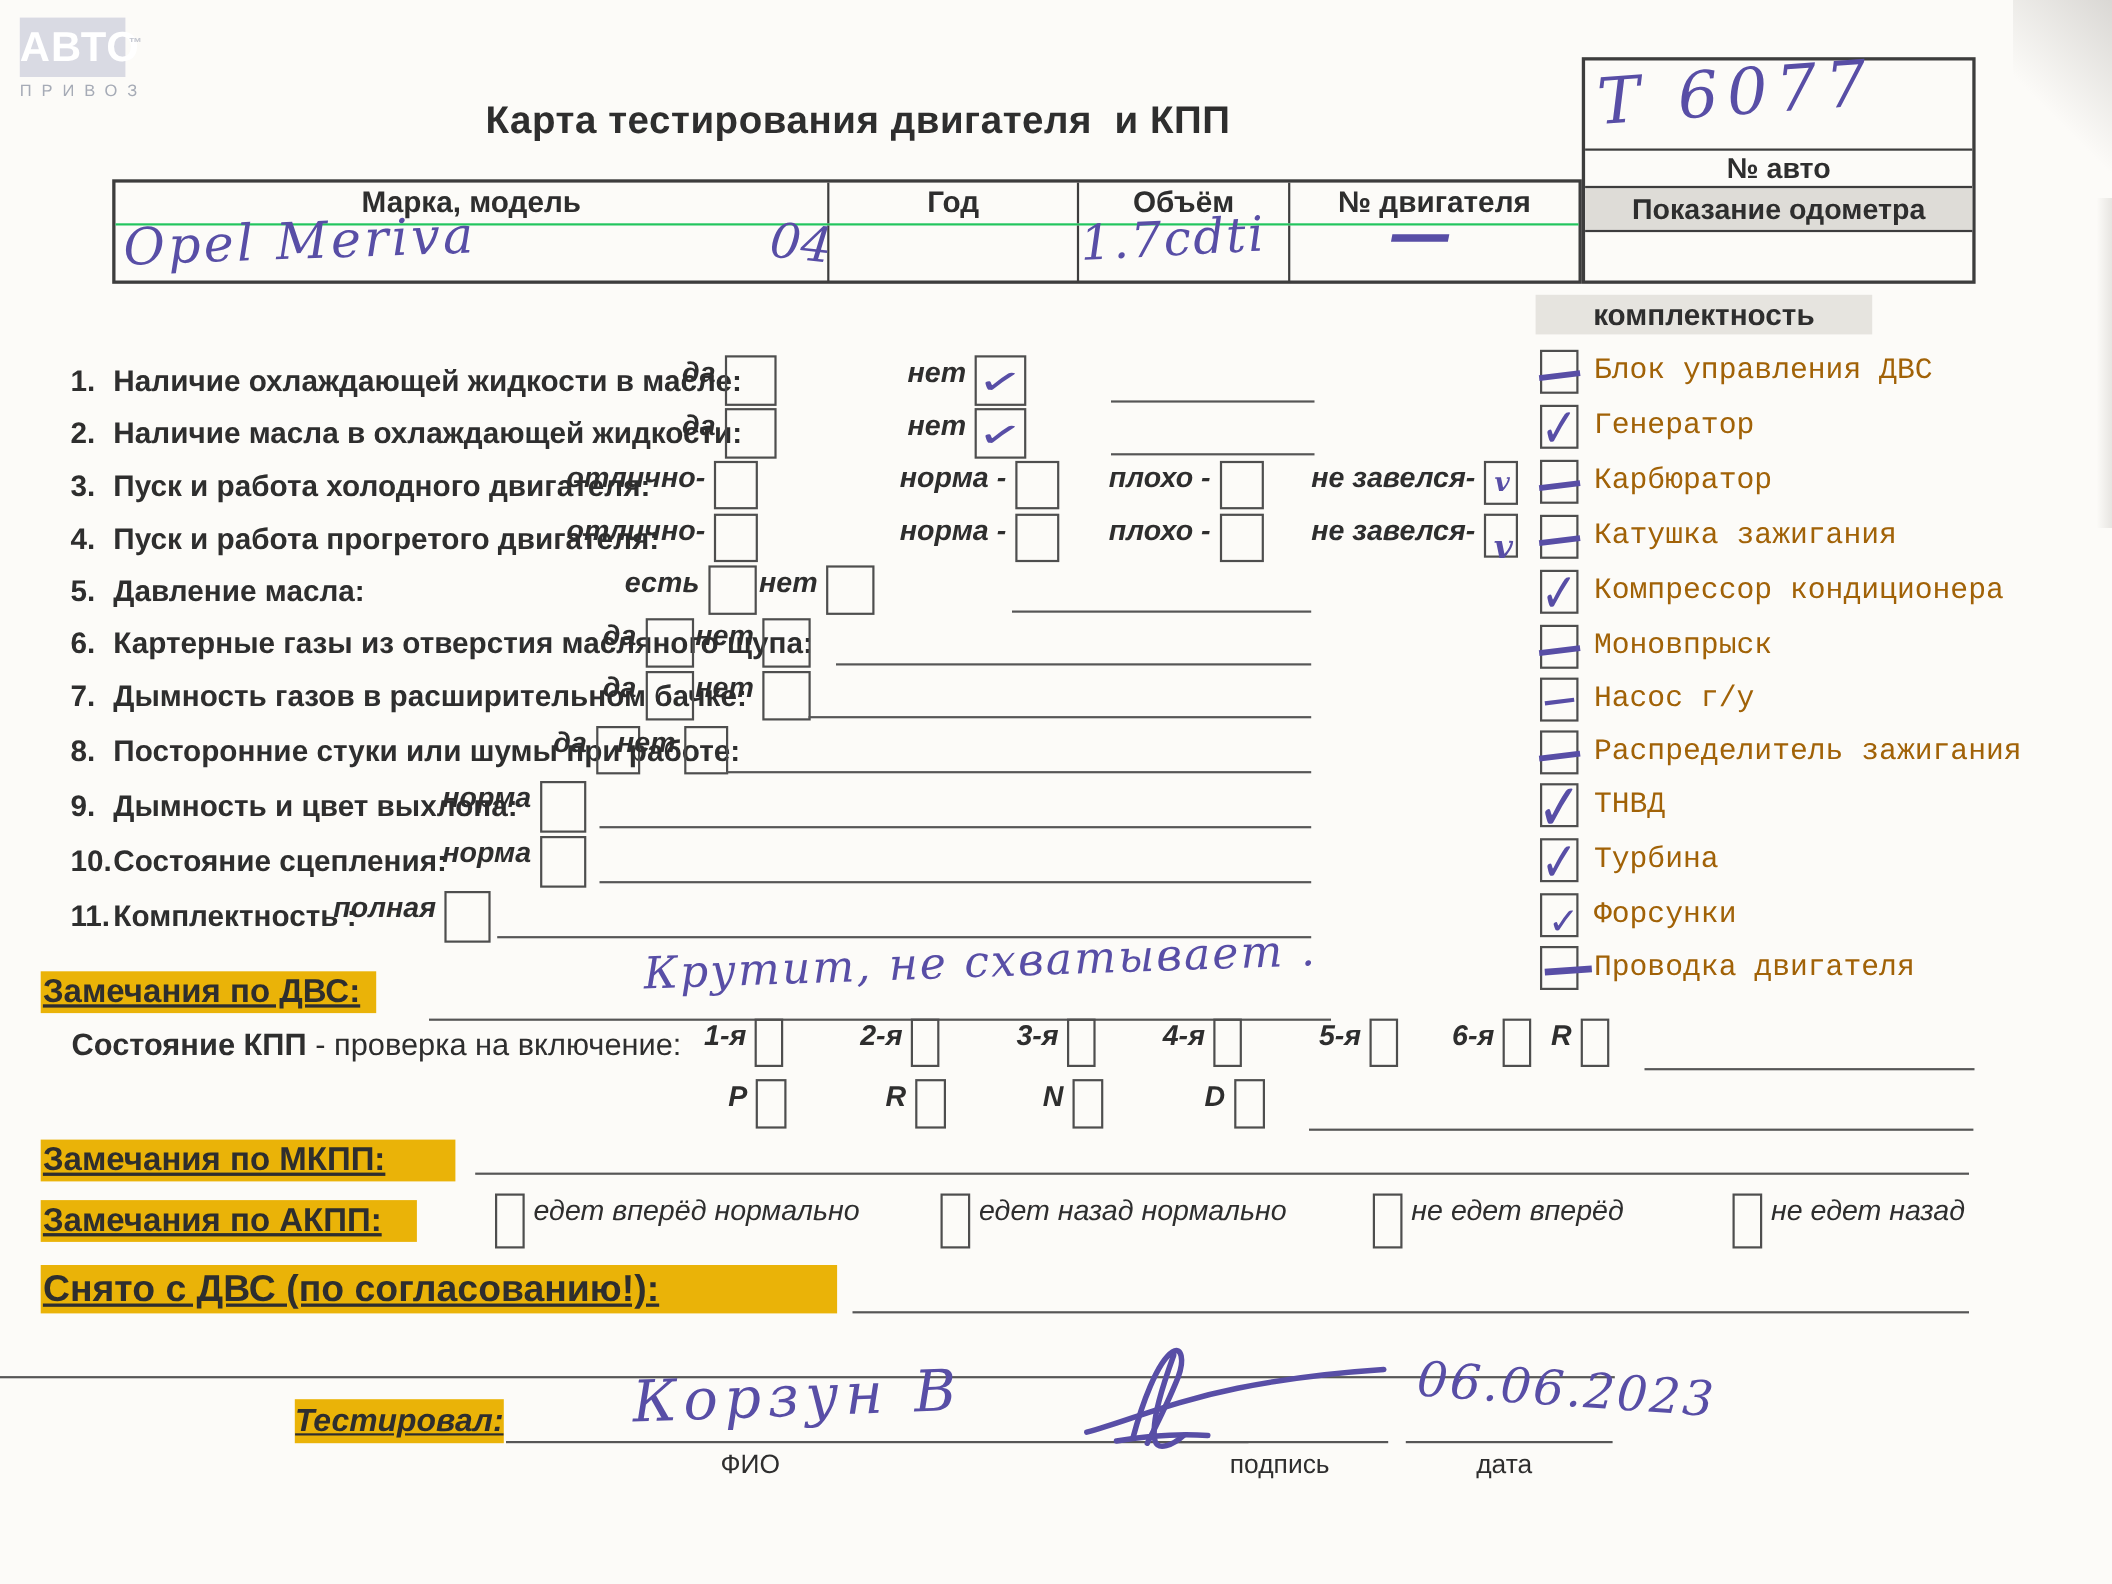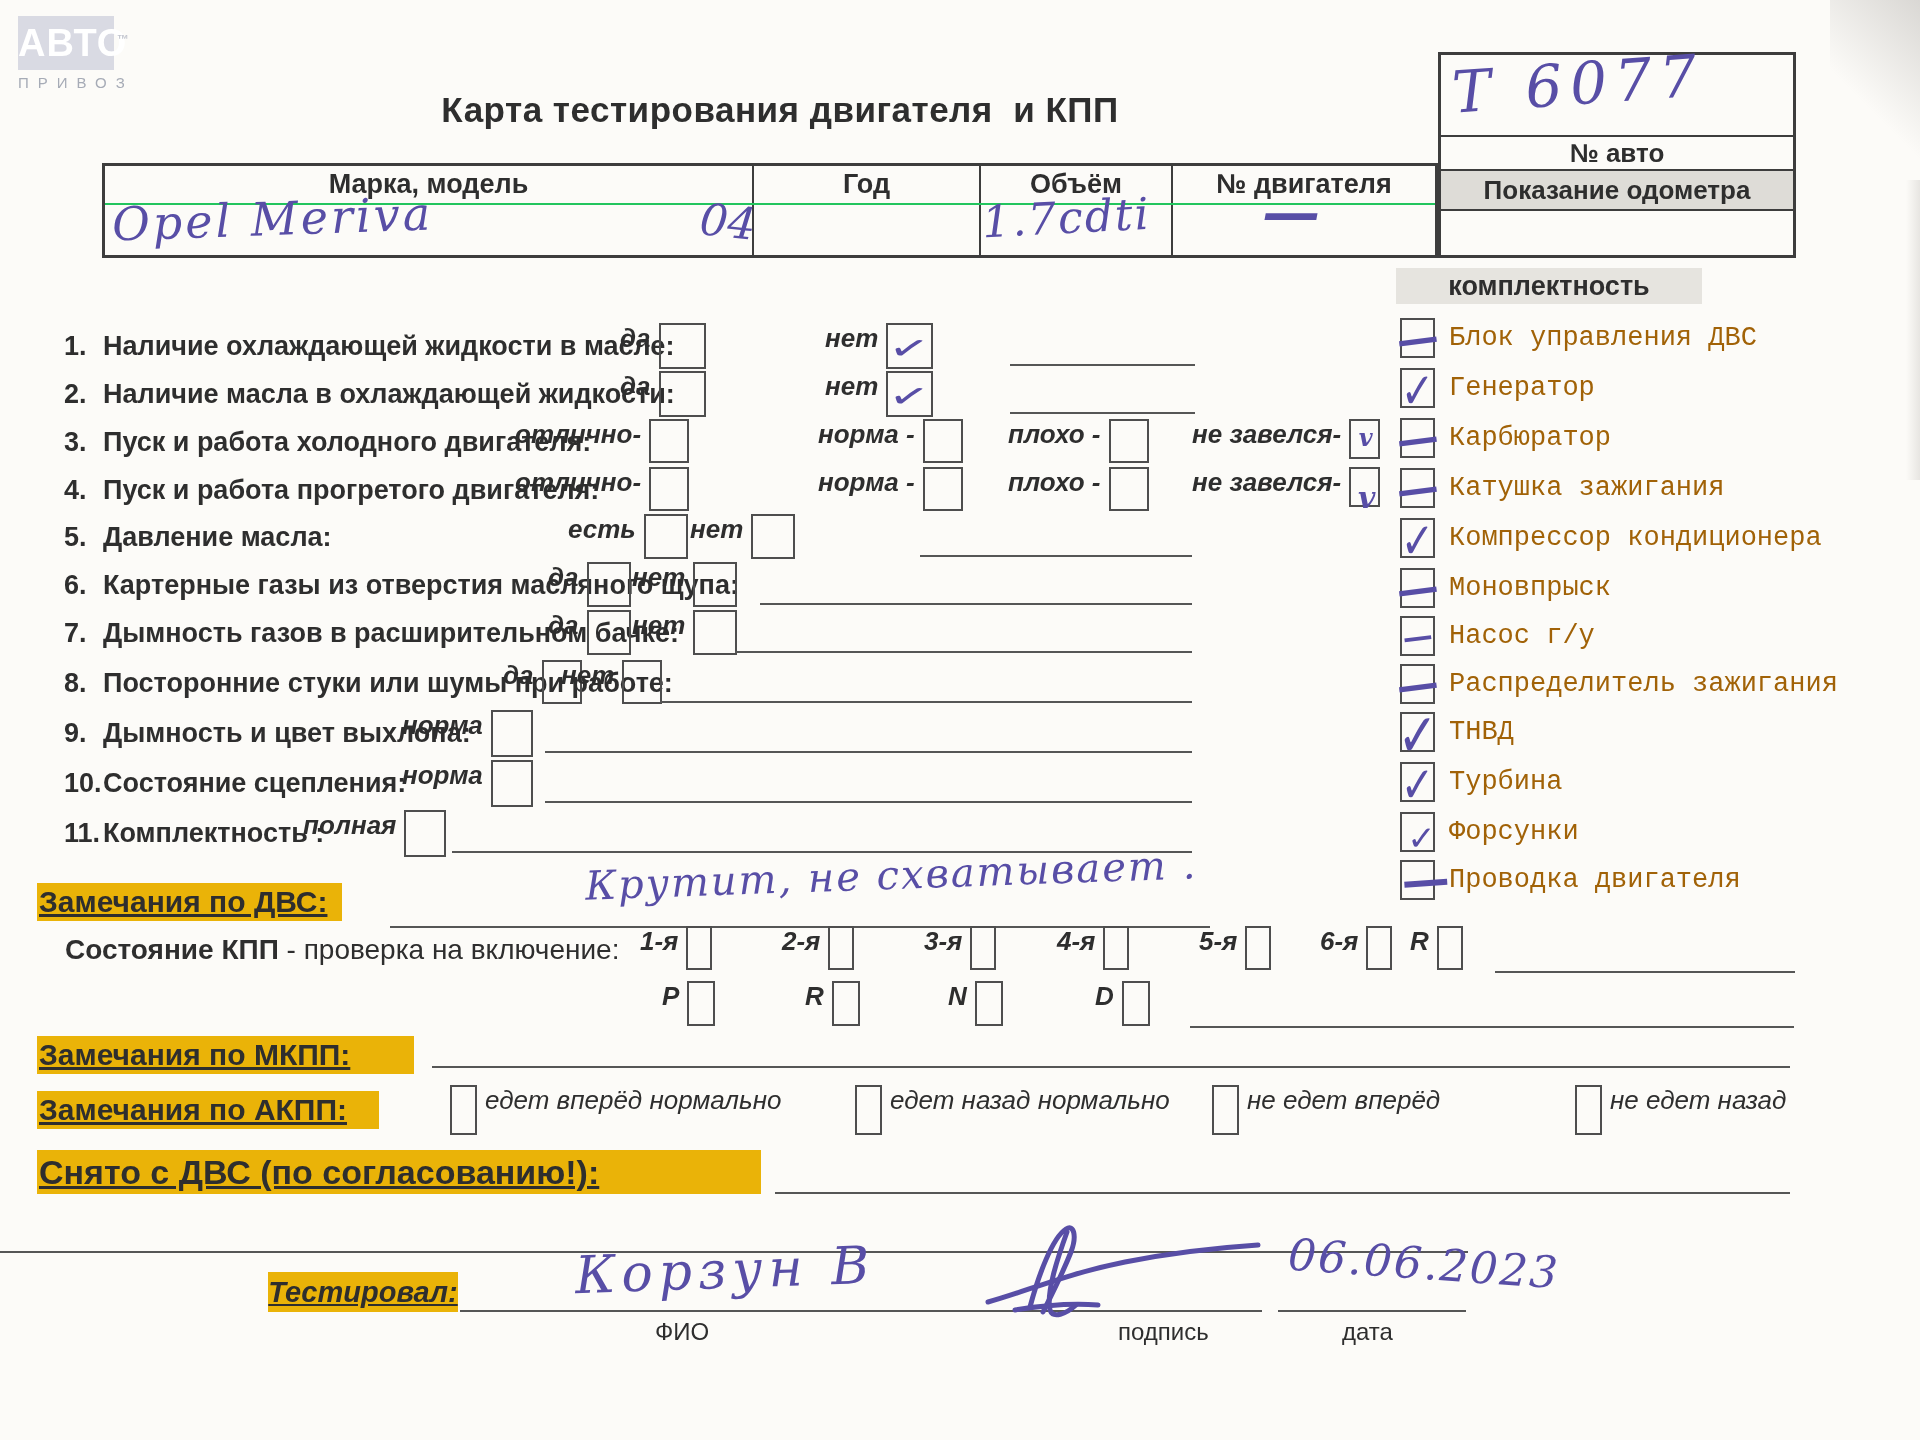--- a/index.html
+++ b/index.html
@@ -440,21 +440,21 @@
   <div class="trow" style="top:1085px;height:56px">
     <span class="bar" style="left:37px;top:6px;width:340px;height:38px;font-size:30px;line-height:38px;padding-left:2px;position:absolute">Замечания по АКПП:</span>
     <span class="opt" style="left:450px">
         <span class="cb cbR"></span>
         <i style="font-weight:normal">едет вперёд нормально</i>
       </span>
     <span class="opt" style="left:855px">
         <span class="cb cbR"></span>
         <i style="font-weight:normal">едет назад нормально</i>
       </span>
-    <span class="opt" style="left:1212px">
+    <span class="opt" style="left:1248px">
         <span class="cb cbR"></span>
         <i style="font-weight:normal">не едет вперёд</i>
       </span>
     <span class="opt" style="left:1575px">
         <span class="cb cbR"></span>
         <i style="font-weight:normal">не едет назад</i>
       </span>
   </div>
 
   <div class="bar" style="left:37px;top:1150px;width:722px;height:44px;font-size:34px;line-height:44px;padding-left:2px">Снято с ДВС (по согласованию!):</div>

